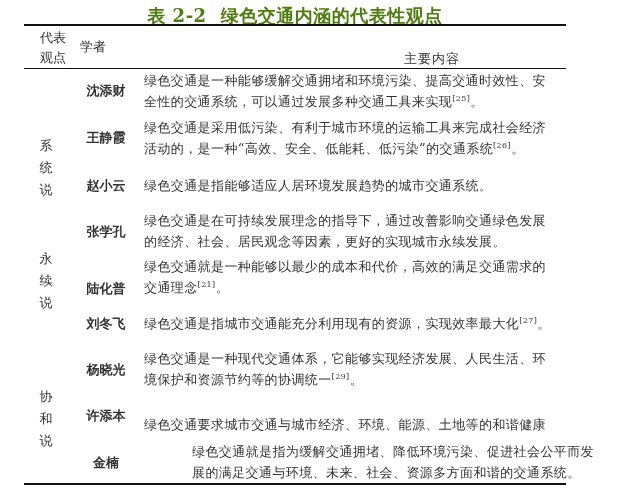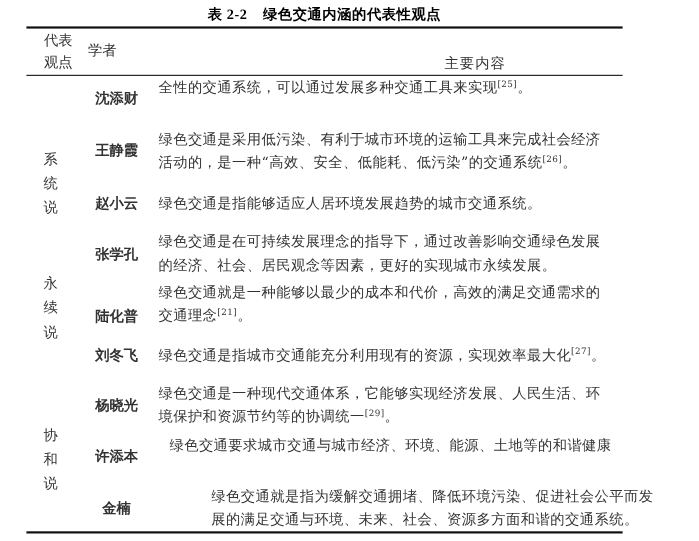--- a/index.html
+++ b/index.html
@@ -1,19 +1,19 @@
 <!DOCTYPE html>
 <html><head>
 <meta charset="utf-8">
 <style>
   html, body { margin:0; padding:0; background:#ffffff; }
   body { width:635px; height:492px; position:relative; overflow:hidden;
          font-family:"DejaVu Serif","Liberation Serif",serif; color:#222; }
   .caption { position:absolute; top:4px; left:0; width:590px; text-align:center;
-             font-weight:bold; font-size:13px; letter-spacing:0.5px; color:#000000;font-family:Liberation Serif, serif; }
+             font-weight:bold; font-size:18px; letter-spacing:0.5px; color:#4d7c0f; }
   .caption .num { margin-right:14px; }
   .rule { position:absolute; left:24px; width:542px; background:#111; }
   .r-top { top:24px; height:2px; }
   .r-head { top:68px; height:1px; }
   .r-bot { top:483px; height:2px; }
   .cell { position:absolute; font-size:13px; line-height:21px; color:#333; }
   .hdr-view { left:40px; top:28px; width:36px; line-height:20px; }
   .hdr-scholar { left:80px; top:36px; }
   .hdr-content { left:300px; top:48px; width:160px; text-align:right; letter-spacing:1px; }
   .group { left:38px; width:16px; text-align:center; line-height:22px; }
@@ -40,20 +40,21 @@
 <div class="cell hdr-content">主要内容</div>
 
 <div class="cell group" style="top:135px;">
   <div>系</div>
   <div>统</div>
   <div>说</div>
 </div>
 
 <div class="cell scholar" style="top:80px;">沈添财</div>
 <div class="cell content" style="top:70px;">
+  <div>绿色交通是一种能够缓解交通拥堵和环境污染、提高交通时效性、安</div>
   <div><span>全性的交通系统，可以通过发展多种交通工具来实现</span><sup>[25]</sup><span>。</span></div>
 </div>
 
 <div class="cell scholar" style="top:127px;">王静霞</div>
 <div class="cell content" style="top:117px;">
   <div>绿色交通是采用低污染、有利于城市环境的运输工具来完成社会经济</div>
   <div><span>活动的，是一种“高效、安全、低能耗、低污染”的交通系统</span><sup>[26]</sup><span>。</span></div>
 </div>
 
 <div class="cell scholar" style="top:175px;">赵小云</div>
@@ -90,21 +91,21 @@
   <div>说</div>
 </div>
 
 <div class="cell scholar" style="top:359px;">杨晓光</div>
 <div class="cell content" style="top:348px;">
   <div>绿色交通是一种现代交通体系，它能够实现经济发展、人民生活、环</div>
   <div><span>境保护和资源节约等的协调统一</span><sup>[29]</sup><span>。</span></div>
 </div>
 
 <div class="cell scholar" style="top:405px;">许添本</div>
-<div class="cell content" style="top:395px;text-align:center;">
+<div class="cell content" style="top:414px;">
   <div>绿色交通要求城市交通与城市经济、环境、能源、土地等的和谐健康</div>
 </div>
 
 <div class="cell scholar" style="top:452px;">金楠</div>
 <div class="cell content" style="top:441px;margin-left:48px;">
   <div>绿色交通就是指为缓解交通拥堵、降低环境污染、促进社会公平而发</div>
   <div>展的满足交通与环境、未来、社会、资源多方面和谐的交通系统。</div>
 </div>
 
 </body></html>

